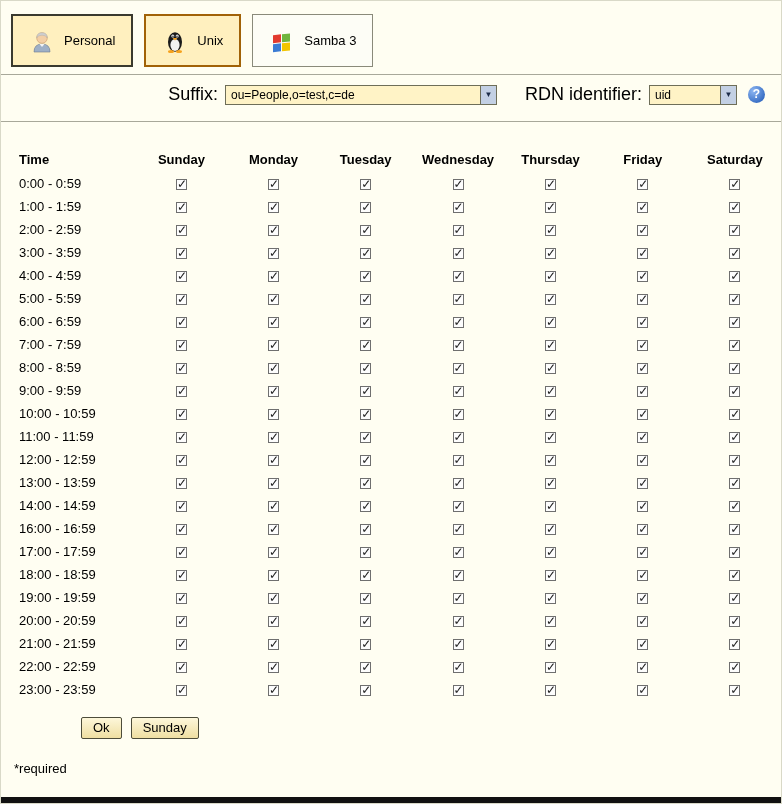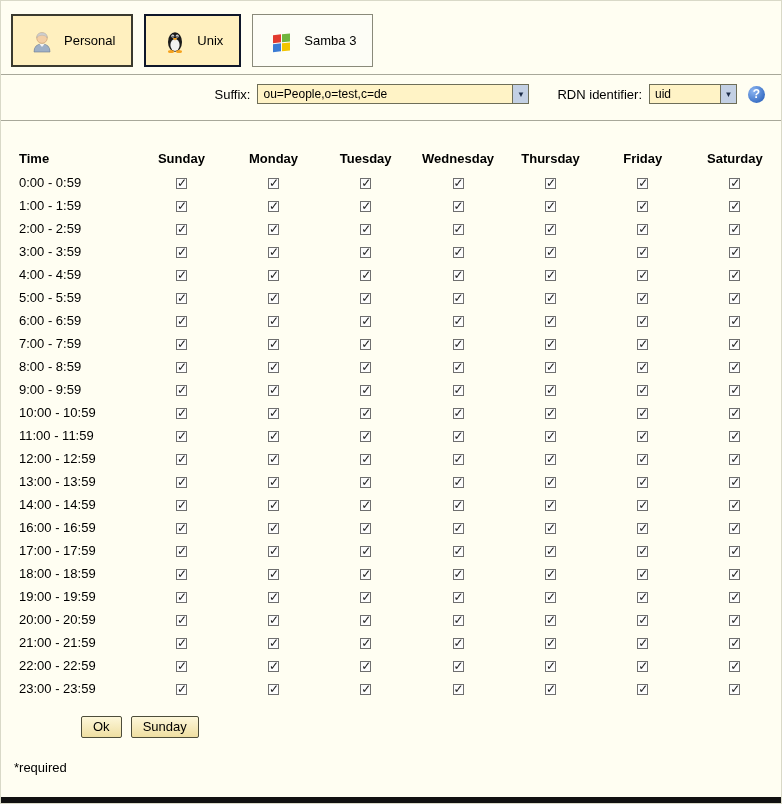--- a/index.html
+++ b/index.html
@@ -35,21 +35,21 @@
   .tab {
     display: flex;
     align-items: center;
     gap: 9px;
     height: 53px;
     padding: 0 16px;
     background: #fff0bf;
     border: 1px solid #4a4a3a;
     cursor: pointer;
   }
-  .tab.thick { border: 2px solid #0f172a; justify-content: space-between; }
+  .tab.thick { border: 2px solid #a16207; justify-content: space-between; }
   .tab.plain {
     background: #fdfdf6;
     border: 1px solid #8a8a7a;
   }
   .tab .icon { width: 26px; height: 26px; display:flex; align-items:center; justify-content:center; }
   .tab .label { font-size: 13px; }
 
   .rule {
     border: 0;
     border-top: 1px solid #a8a89a;
@@ -57,21 +57,21 @@
   }
 
   
   .options-bar {
     display: flex;
     justify-content: flex-end;
     align-items: center;
     gap: 7px;
     padding: 9px 16px 9px 0;
   }
-  .opt-label { font-size: 13px; }
+  .opt-label { font-size: 18px; }
   .fake-select {
     display: inline-flex;
     align-items: center;
     justify-content: space-between;
     height: 20px;
     background: #fff3c6;
     border: 1px solid #6e6e58;
     cursor: pointer;
   }
   .fake-select .sel-text {

